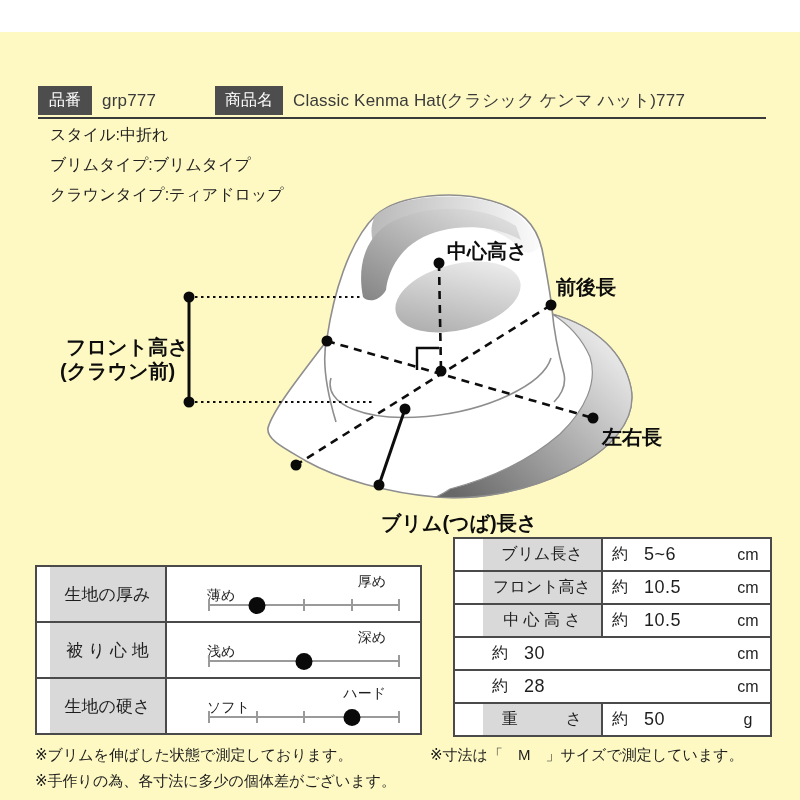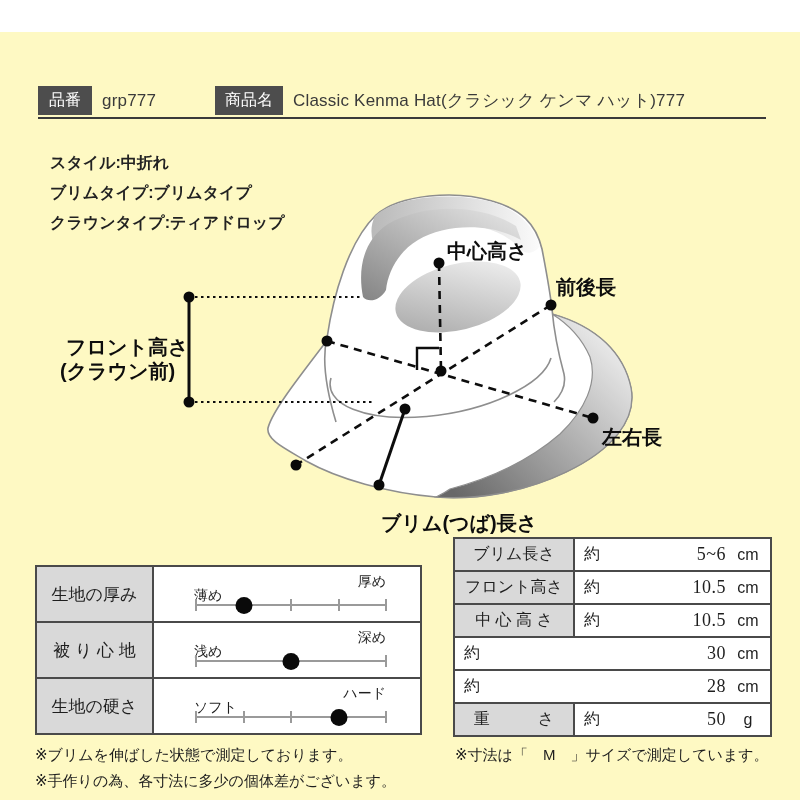--- a/index.html
+++ b/index.html
@@ -11,52 +11,52 @@
            font-size:16px;display:flex;align-items:center;justify-content:center;}
   .hdr-box.code{left:38px;width:54px;}
   .hdr-box.name{left:215px;width:68px;}
   .hdr-text{position:absolute;top:54px;height:29px;display:flex;align-items:center;
             font-size:17px;color:#3a3a3a;letter-spacing:.2px;}
   .hdr-text.code{left:102px;}
   .hdr-text.name{left:293px;}
   .hdr-rule{position:absolute;left:38px;top:85px;width:728px;height:2px;background:#3a3a3a;}
 
   
-  .specs{position:absolute;left:50px;top:116px;font-size:16px;color:#222;font-weight:bold;}
+  .specs{position:absolute;left:50px;top:88px;font-size:16px;color:#222;}
   .specs div{height:30px;line-height:30px;}
 
   
   svg.hat{position:absolute;left:0;top:0;pointer-events:none;}
   .diag-label{font-size:20px;font-weight:600;fill:#0d0d0d;}
 
   
   .fab-table{position:absolute;left:35px;top:533px;width:383px;border:2px solid #4a4a4a;background:#fff;}
-  .fab-row{display:flex;height:54px;border-top:2px solid #4a4a4a;}
+  .fab-row{display:flex;height:54px;border-top:2px solid #4a4a4a;padding-left:13px;}
   .fab-row:first-child{border-top:none;}
   .fab-label{width:115px;background:#d9d9d9;border-right:2px solid #4a4a4a;
              display:flex;align-items:center;justify-content:center;
              font-size:17px;color:#1e1e1e;}
   .fab-val{position:relative;flex:1;background:#fff;}
   .fab-min{position:absolute;left:40px;top:20px;font-size:14px;color:#1e1e1e;}
   .fab-max{position:absolute;right:34px;top:6px;font-size:14px;color:#1e1e1e;}
   .track{position:absolute;left:42px;top:29px;width:190px;height:18px;}
   .track .line{position:absolute;left:0;top:8px;width:100%;height:2px;background:#9a9a9a;}
   .track .tick{position:absolute;top:3px;width:2px;height:12px;background:#9a9a9a;transform:translateX(-50%);}
   .track .dot{position:absolute;top:1px;width:17px;height:17px;border-radius:50%;background:#0a0a0a;transform:translateX(-50%);}
 
   
   .meas-table{position:absolute;left:453px;top:505px;width:315px;border:2px solid #4a4a4a;background:#fff;}
-  .meas-row{display:flex;height:31px;border-top:2px solid #4a4a4a;}
+  .meas-row{display:flex;height:31px;border-top:2px solid #4a4a4a;padding-left:28px;}
   .meas-row:first-child{border-top:none;}
   .meas-label{width:118px;background:#d9d9d9;border-right:2px solid #4a4a4a;
               display:flex;align-items:center;justify-content:center;
               font-size:16px;color:#1e1e1e;white-space:pre;}
   .meas-val{flex:1;display:flex;align-items:center;background:#fff;}
   .meas-approx{width:32px;padding-left:9px;font-size:16px;}
-  .meas-num{flex:1;text-align:right;font-size:18px;letter-spacing:.5px;font-family:Liberation Serif, serif;}
+  .meas-num{flex:1;text-align:left;font-size:18px;letter-spacing:.5px;}
   .meas-unit{width:44px;text-align:center;font-size:16px;}
 
   
   .note{position:absolute;font-size:15px;color:#1e1e1e;white-space:pre;}
 </style>
 </head>
 <body>
 
 <div class="page">
 
@@ -248,15 +248,15 @@
       <div class="meas-val">
         <span class="meas-approx">約</span>
         <span class="meas-num">50</span>
         <span class="meas-unit">g</span>
       </div>
     </div>
   </div>
 
   <div class="note" style="left:35px;top:740px;">※手作りの為、各寸法に多少の個体差がございます。</div>
   <div class="note" style="left:35px;top:714px;">※ブリムを伸ばした状態で測定しております。</div>
-  <div class="note" style="left:455px;top:714px;text-align:center;">※寸法は「　M　」サイズで測定しています。</div>
+  <div class="note" style="left:430px;top:714px;text-align:center;">※寸法は「　M　」サイズで測定しています。</div>
 
 </div>
 
 </body></html>

